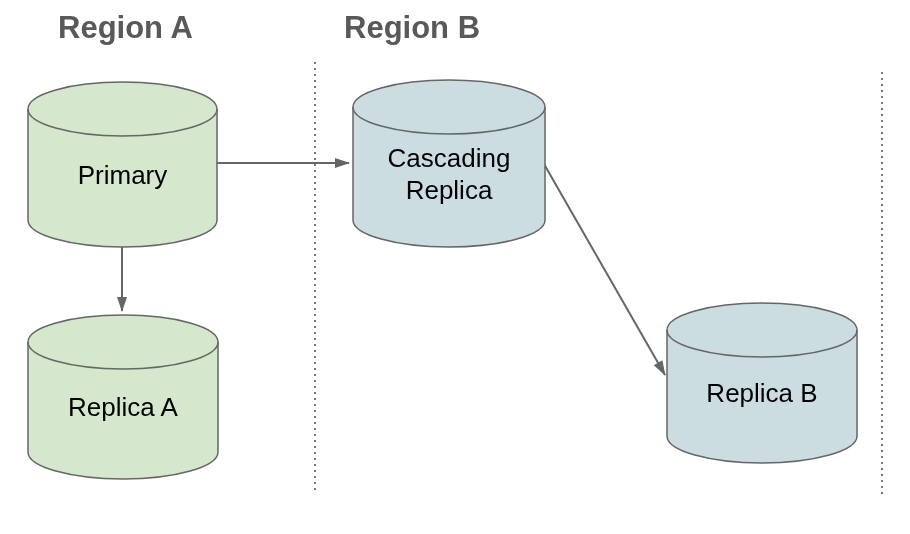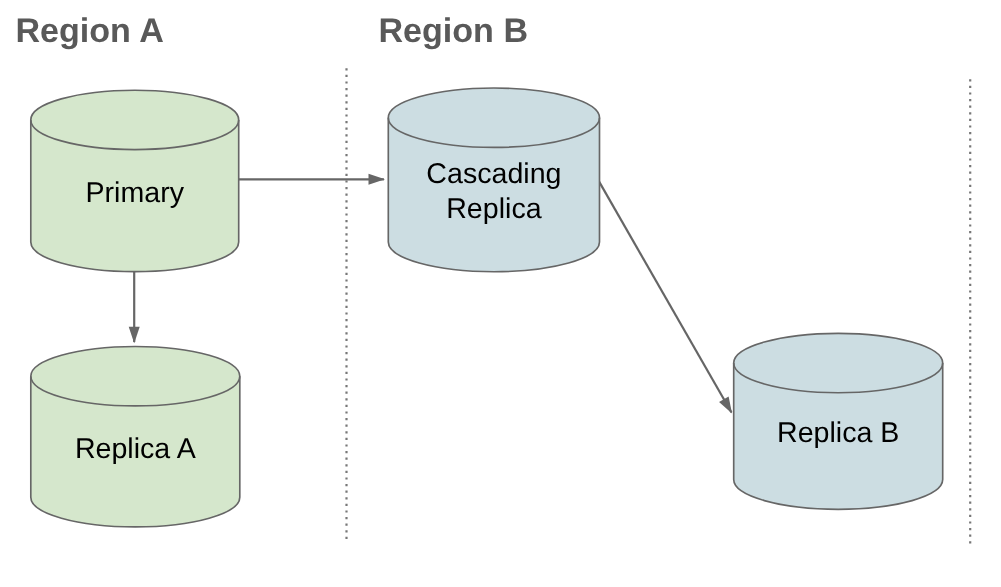--- a/index.html
+++ b/index.html
@@ -25,21 +25,21 @@
   .node-label {
     font-family: "Liberation Sans", sans-serif;
     font-size: 26px;
     fill: #000000;
   }
 </style>
 </head>
 <body>
 
 <div>
-  <div class="region-header" id="region-a-header" style="color: rgb(89, 89, 89);">Region A</div>
+  <div class="region-header" id="region-a-header" style="color: rgb(89, 89, 89); margin-left: 44px;">Region A</div>
   <div class="region-header" id="region-b-header" style="color: rgb(89, 89, 89);">Region B</div>
 
   <svg id="diagram-svg" width="910" height="534" viewBox="0 0 910 534">
       <defs>
         <marker id="arrowhead" markerWidth="17" markerHeight="12" refX="15" refY="6" orient="auto" markerUnits="userSpaceOnUse">
           <path d="M1,1 L16,6 L1,11 Z" fill="#666666"></path>
         </marker>
       </defs>
       <line x1="315" y1="62" x2="315" y2="492" stroke="#777777" stroke-width="2" stroke-dasharray="2 4"></line>
       <line x1="882" y1="72" x2="882" y2="497" stroke="#777777" stroke-width="2" stroke-dasharray="2 4"></line>

